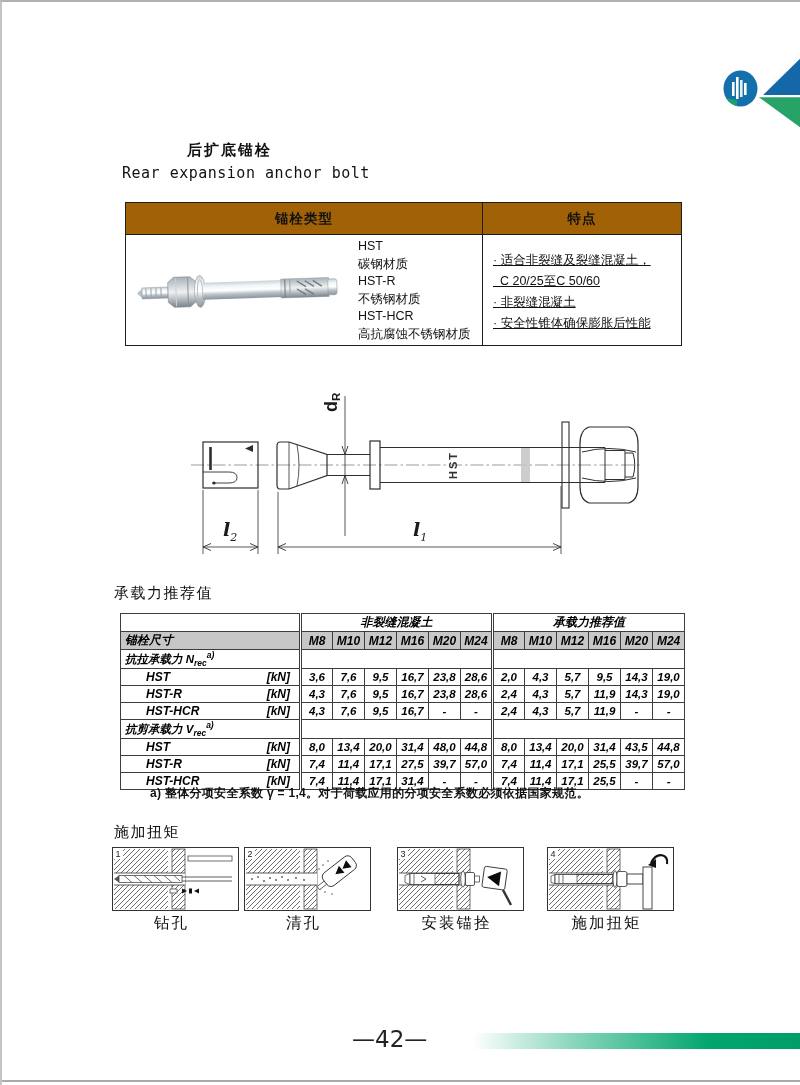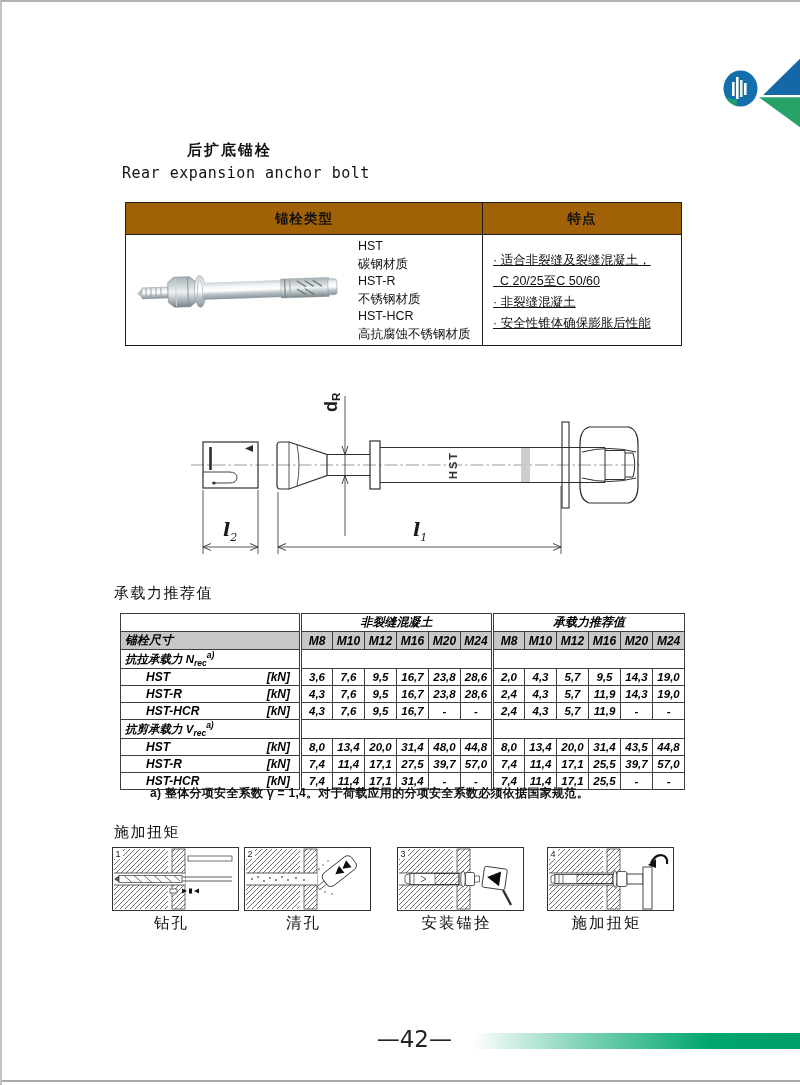--- a/index.html
+++ b/index.html
@@ -47,21 +47,21 @@
   .name-cell{text-align:left !important;}
   .name-cell .nm{float:left;padding-left:24px;font-weight:600;font-size:12px;}
   .name-cell .unit{float:right;padding-right:8px;font-weight:600;font-size:12px;}
   .footnote{position:absolute;left:112px;top:783px;font-size:12px;font-weight:700;letter-spacing:0.3px;margin-left:36px;}
 
   
   .step-box{position:absolute;top:845px;}
   .step-cap{position:absolute;top:911px;width:127px;text-align:center;font-size:15.5px;letter-spacing:2px;font-family:"Liberation Serif","DejaVu Serif",serif;}
 
   
-  .page-num{position:absolute;left:350px;top:1024px;width:100px;text-align:right;font-size:23px;color:#222;font-family:"DejaVu Sans",sans-serif;}
+  .page-num{position:absolute;left:350px;top:1024px;width:100px;text-align:left;font-size:23px;color:#222;font-family:"DejaVu Sans",sans-serif;}
   .green-bar{position:absolute;left:470px;top:1031px;width:330px;height:16px;
     background:linear-gradient(90deg,rgba(0,166,110,0) 0%,rgba(0,166,110,0.45) 30%,#00a66e 72%,#009e66 100%);}
 </style>
 </head>
 <body>
 
 <svg width="0" height="0" style="position:absolute" aria-hidden="true">
   <defs>
     <pattern id="hA" patternUnits="userSpaceOnUse" width="5" height="5">
       <path d="M-1 6 L6 -1" stroke="#4a4a4a" stroke-width="0.8" fill="none"></path>

